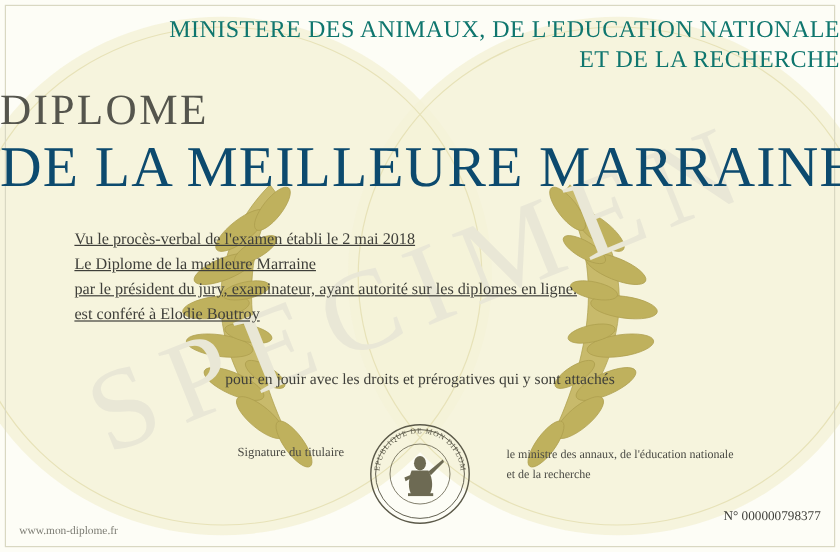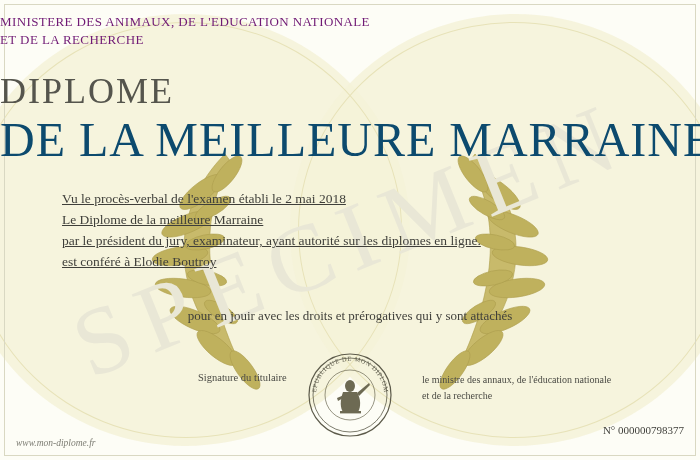--- a/index.html
+++ b/index.html
@@ -76,24 +76,24 @@
     white-space: nowrap;
     pointer-events: none;
     user-select: none;
   }
 
   
   .ministry {
     position: absolute;
     left: 0; right: 0;
     top: 14px;
-    text-align: left;
-    font-size: 13px;
+    text-align: right;
+    font-size: 20px;
     letter-spacing: 0.4px;
-    color: #701a75;
+    color: #0f766e;
   }
   .ministry .line2 {
     margin-top: 2px;
   }
 
   
   .title-1 {
     position: absolute;
     left: 0; right: 0;
     top: 70px;
@@ -164,21 +164,20 @@
     height: 86px;
   }
 
   
   .footer-left {
     position: absolute;
     left: 16px;
     bottom: 12px;
     font-size: 9.5px;
     color: #7d7d74;
-    font-style: italic;
   }
   .footer-right {
     position: absolute;
     right: 16px;
     bottom: 24px;
     font-size: 11px;
     color: #3f3f3a;
   }
 </style>
 </head>

